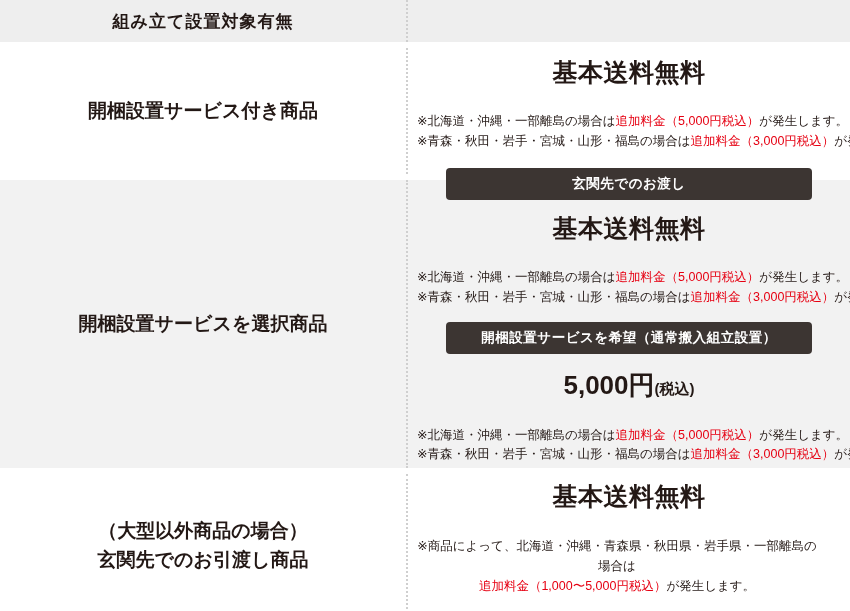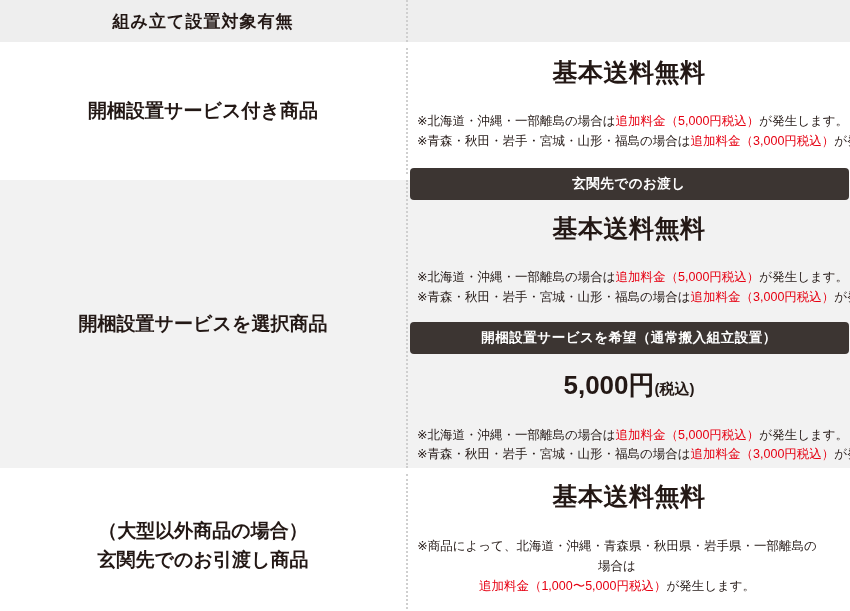--- a/index.html
+++ b/index.html
@@ -121,21 +121,21 @@
     margin: 15px auto;
   }
   .tag {
     background: #3c3532;
     color: #ffffff;
     font-size: 13.5px;
     font-weight: bold;
     text-align: center;
     border-radius: 4px;
     padding: 7px 0;
-    width: 439px;
+    width: 366px;
     margin: 0 auto 12px auto;
     letter-spacing: 0.5px;
   }
   .block {
     width: 100%;
     display: flex;
     flex-direction: column;
     align-items: center;
   }
   .spacer-18 { height: 22px; }

